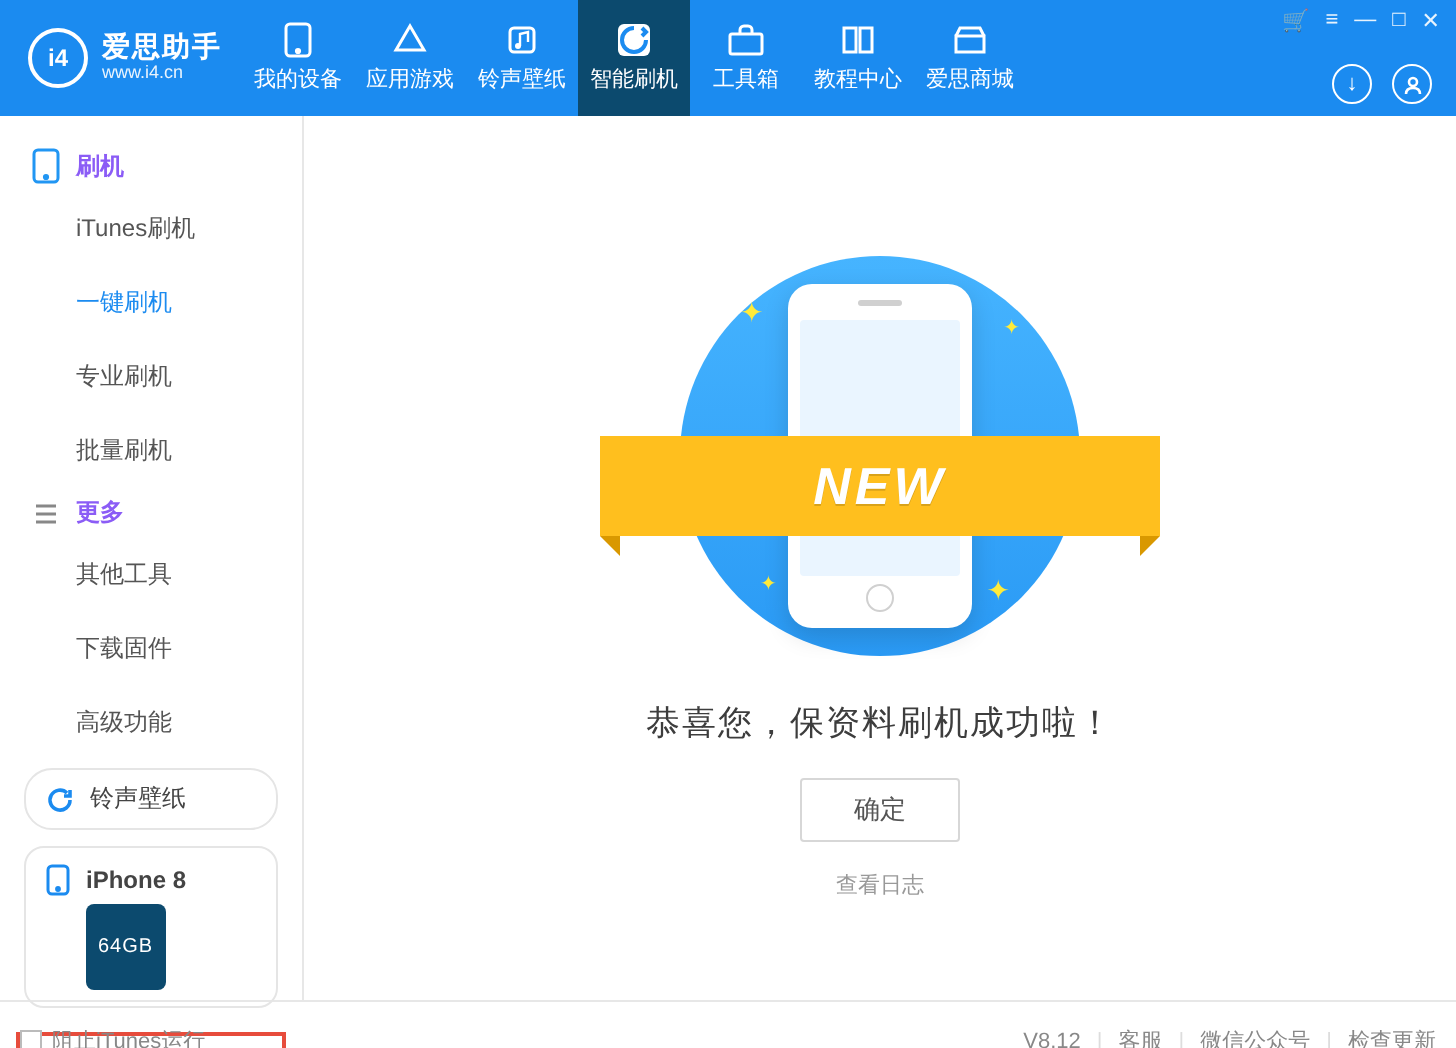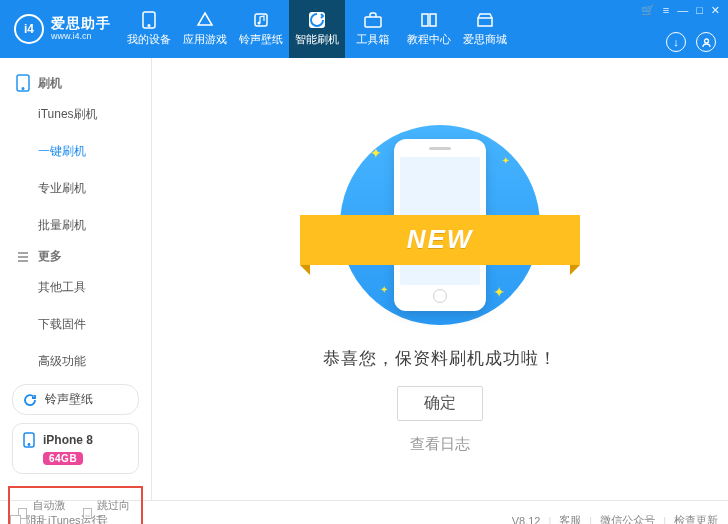--- a/index.html
+++ b/index.html
@@ -19,50 +19,50 @@
   .win-ctrls { position: absolute; top: 4px; right: 8px; display: flex; gap: 8px; font-size: 11px; }
   .win-ctrls span { cursor: pointer; opacity: 0.9; }
   .user-ctrls { position: absolute; right: 12px; bottom: 6px; display: flex; gap: 10px; }
   .circ { width: 20px; height: 20px; border: 1.5px solid #fff; border-radius: 50%; display: flex; align-items: center; justify-content: center; font-size: 11px; cursor: pointer; }
 
   
   .body { display: flex; height: 442px; }
 
   
   .sidebar { width: 152px; border-right: 1px solid #e7e7e7; display: flex; flex-direction: column; padding-top: 12px; background: #fff; }
-  .sb-sec { padding: 4px 0 4px 16px; display: flex; align-items: center; gap: 8px; font-size: 12px; color: #737373; font-weight: bold; }
+  .sb-sec { padding: 4px 0 4px 16px; display: flex; align-items: center; gap: 8px; font-size: 12px; color: #8b5cf6; font-weight: bold; }
   .sb-sec svg { color: #2196f3; }
   .sb-item { padding: 10px 0 10px 38px; font-size: 12px; color: #555; cursor: pointer; }
   .sb-item.active { color: #1b8bf0; }
   .sb-flex { flex: 1; }
   .sb-box { border: 1px solid #e5e5e5; border-radius: 14px; margin: 4px 12px; padding: 6px 10px; display: flex; align-items: center; gap: 8px; font-size: 12px; color: #444; }
   .sb-device { border: 1px solid #e5e5e5; border-radius: 10px; margin: 4px 12px; padding: 8px 10px; display: flex; flex-direction: column; gap: 4px; font-size: 12px; color: #444; }
   .sb-device .dev-row { display:flex; align-items:center; gap:8px; }
-  .badge { display: inline-block; background: #ec4899; color: #fff; border-radius: 4px; font-size: 10px; padding: 1px 6px; font-weight: bold; letter-spacing: 0.5px; }
+  .badge { display: inline-block; background: #0c4a6e; color: #fff; border-radius: 4px; font-size: 10px; padding: 16px 6px; font-weight: normal; letter-spacing: 0.5px; }
   .bottom-opts { border: 2px solid #e74c3c; margin: 8px 8px 0 8px; padding: 10px 8px; display: flex; align-items: center; gap: 14px; }
   .chk { display: flex; align-items: center; gap: 5px; color: #888; font-size: 11px; cursor: pointer; }
   .chk .box { width: 11px; height: 11px; border: 1px solid #bbb; background: #fff; }
 
   
   .main { flex: 1; display: flex; flex-direction: column; align-items: center; justify-content: center; position: relative; background: #fff; }
   .illus { position: relative; margin-top: 20px; }
   .bg-circle { width: 200px; height: 200px; border-radius: 50%; background: linear-gradient(180deg,#46b4ff 0%, #2a9af5 100%); position: relative; display:flex; align-items:center; justify-content:center; }
   .sparkle { position:absolute; color:#ffeb3b; font-size:14px; }
   .phone { width: 92px; height: 172px; background: #fff; border-radius: 12px; box-shadow: 0 4px 12px rgba(0,0,0,0.15); position: relative; }
   .phone::before{ content:""; position:absolute; top:8px; left:50%; transform:translateX(-50%); width:22px; height:3px; background:#d0d0d0; border-radius:2px; }
   .phone::after{ content:""; position:absolute; bottom:8px; left:50%; transform:translateX(-50%); width:12px; height:12px; border:1px solid #d0d0d0; border-radius:50%; }
   .phone .screen{ position:absolute; top:18px; left:6px; right:6px; bottom:26px; background:#eaf5ff; border-radius:2px; }
   .ribbon { position:absolute; left:-40px; right:-40px; top:50%; transform:translateY(-10px); height:50px; background:#ffbf1e; display:flex; align-items:center; justify-content:center; }
   .ribbon::before, .ribbon::after { content:""; position:absolute; bottom:-10px; border:5px solid transparent; }
   .ribbon::before{ left:0; border-top-color:#d99800; border-right-color:#d99800; }
   .ribbon::after{ right:0; border-top-color:#d99800; border-left-color:#d99800; }
   .ribbon-text{ color:#fff; font-weight:900; font-size:26px; letter-spacing:2px; font-style:italic; text-shadow:0 1px 0 rgba(0,0,0,0.15); }
   .msg { margin-top: 22px; font-size: 17px; color: #3d3d3d; letter-spacing: 1px; }
-  .btn-ok { margin-top: 16px; border: 1px solid #d7d7d7; background: #fff; padding: 6px 26px; font-size: 16px; color: #555; cursor: pointer; border-radius: 2px; }
-  .log-link { margin-top: 14px; font-size: 15px; color: #999; cursor: pointer; }
+  .btn-ok { margin-top: 16px; border: 1px solid #d7d7d7; background: #fff; padding: 6px 26px; font-size: 13px; color: #555; cursor: pointer; border-radius: 2px; }
+  .log-link { margin-top: 14px; font-size: 11px; color: #999; cursor: pointer; }
 
   
   .status { height: 40px; border-top: 1px solid #e7e7e7; display: flex; align-items: center; padding: 0 10px; font-size: 11px; color: #888; }
   .status .left { display: flex; align-items: center; gap: 6px; }
   .status .right { margin-left: auto; display: flex; align-items: center; gap: 8px; justify-content: space-between; }
   .sep { color: #ddd; }
 </style>
 </head>
 <body>
 

